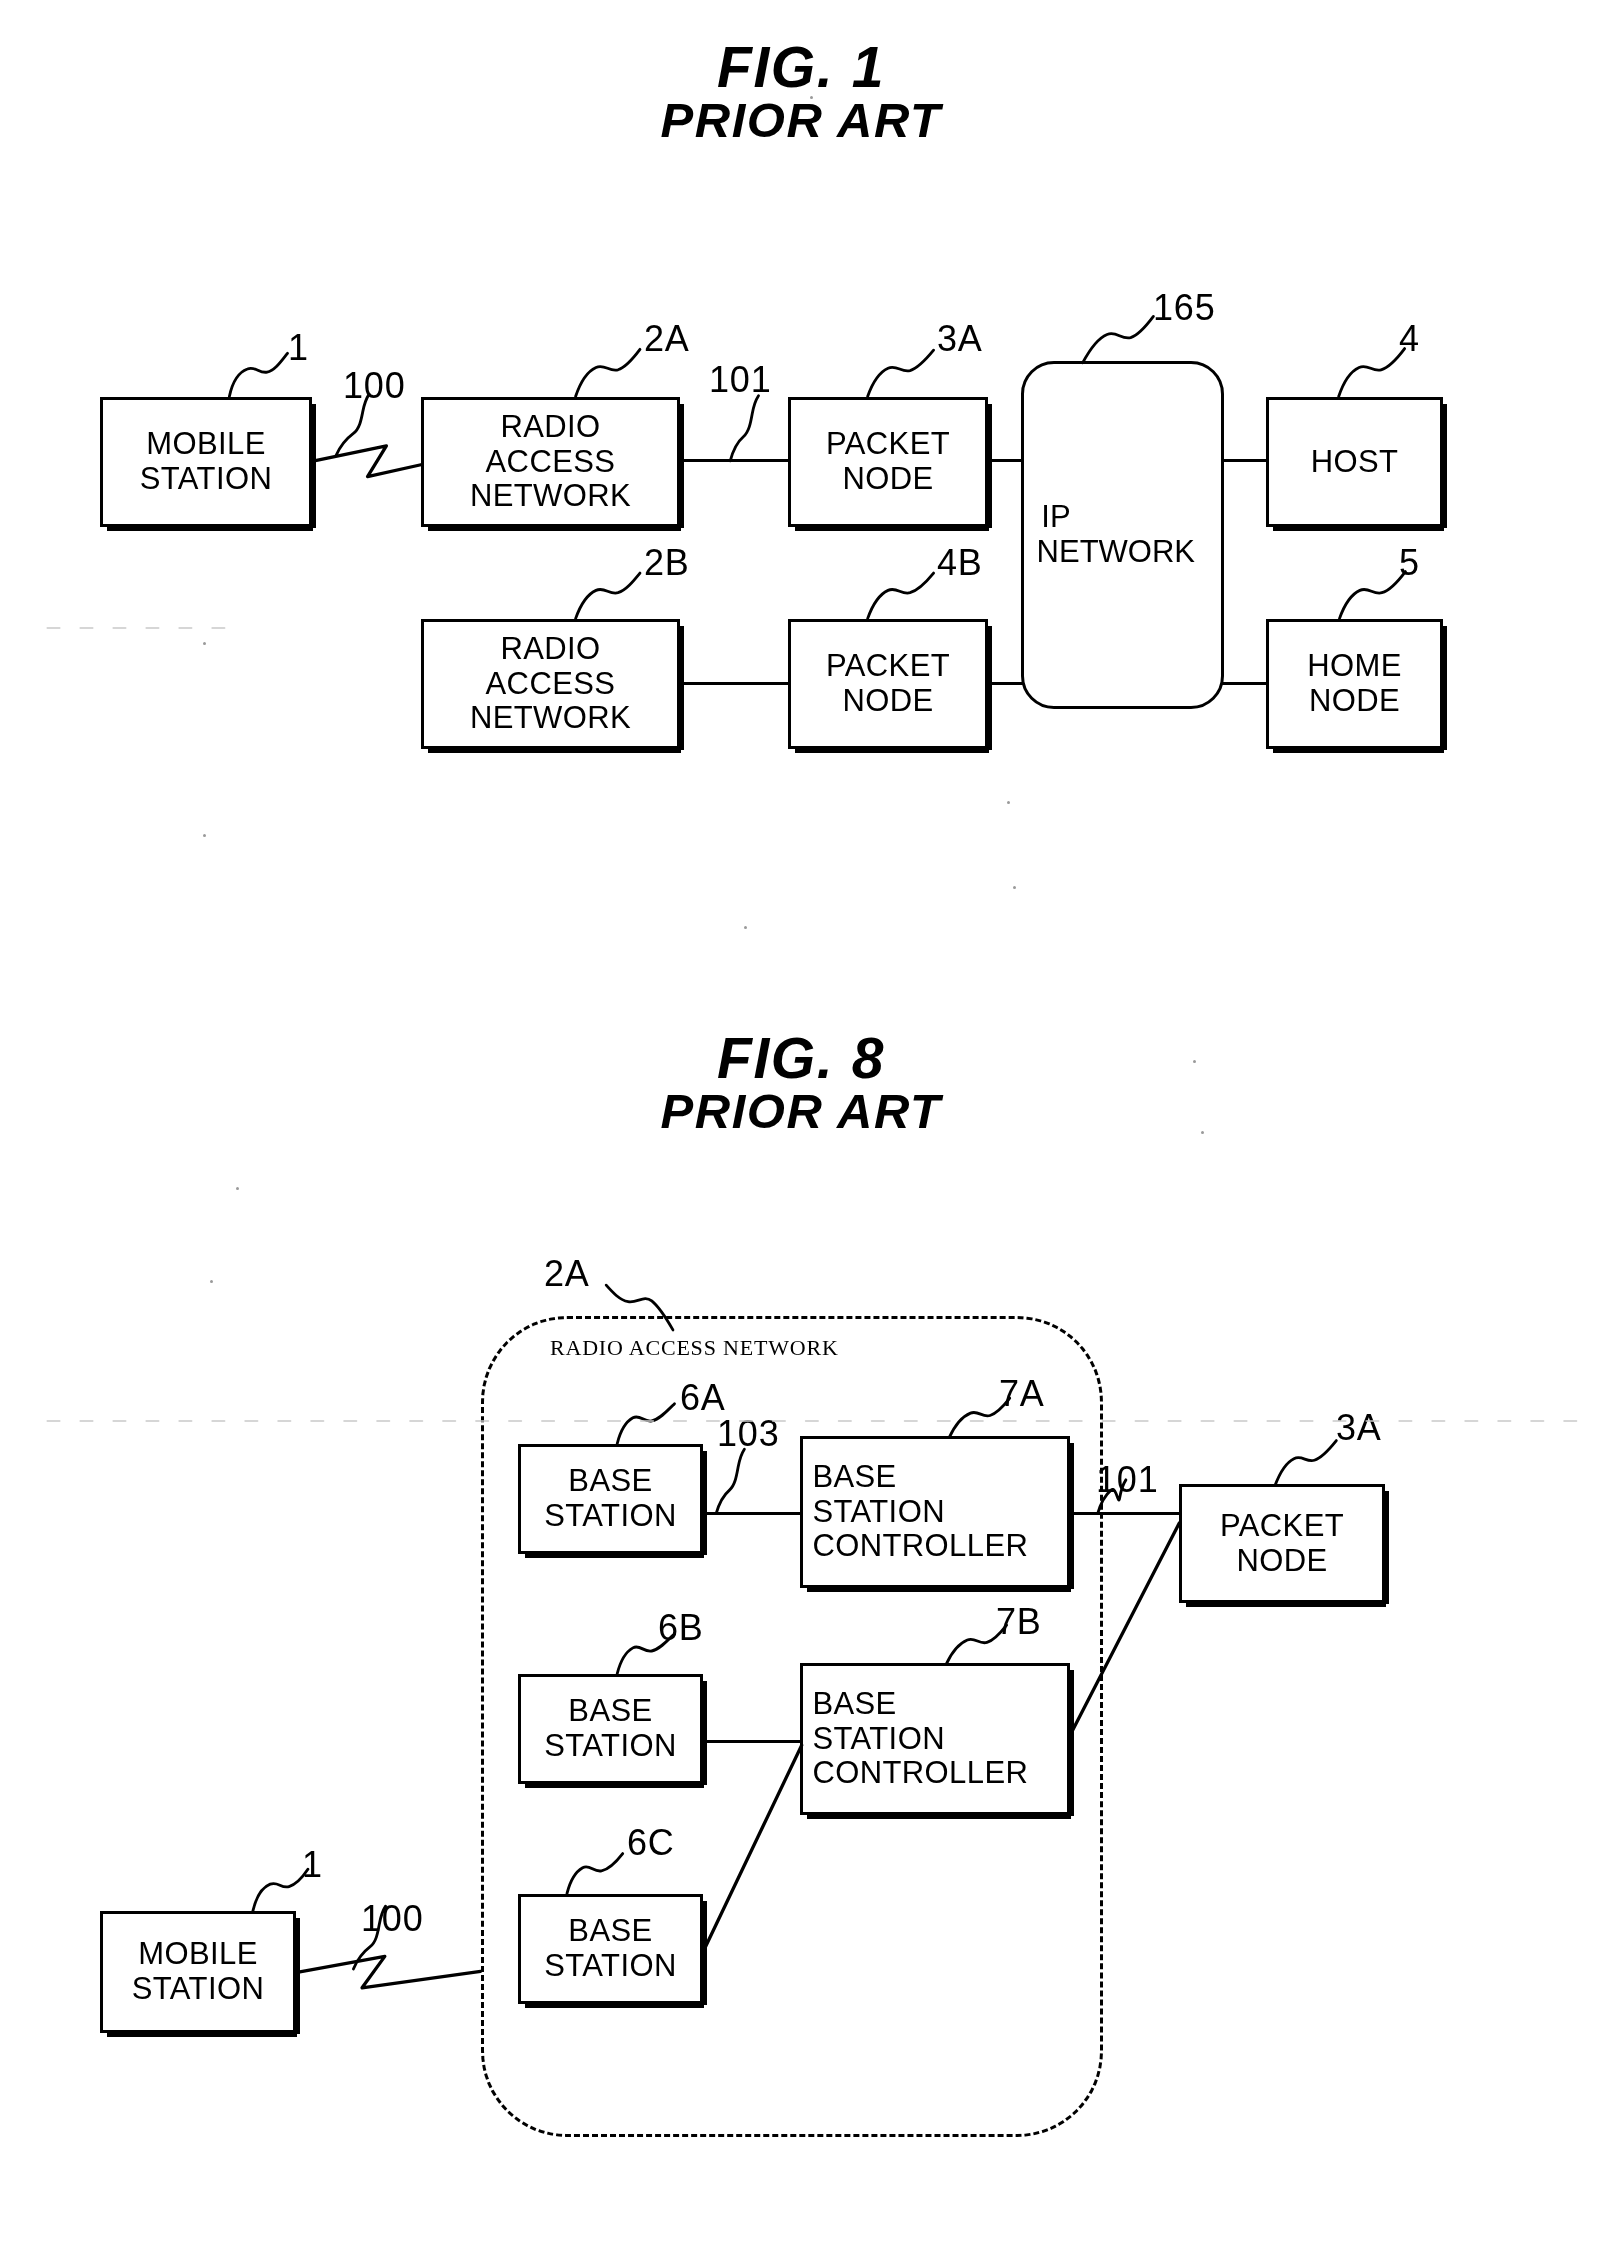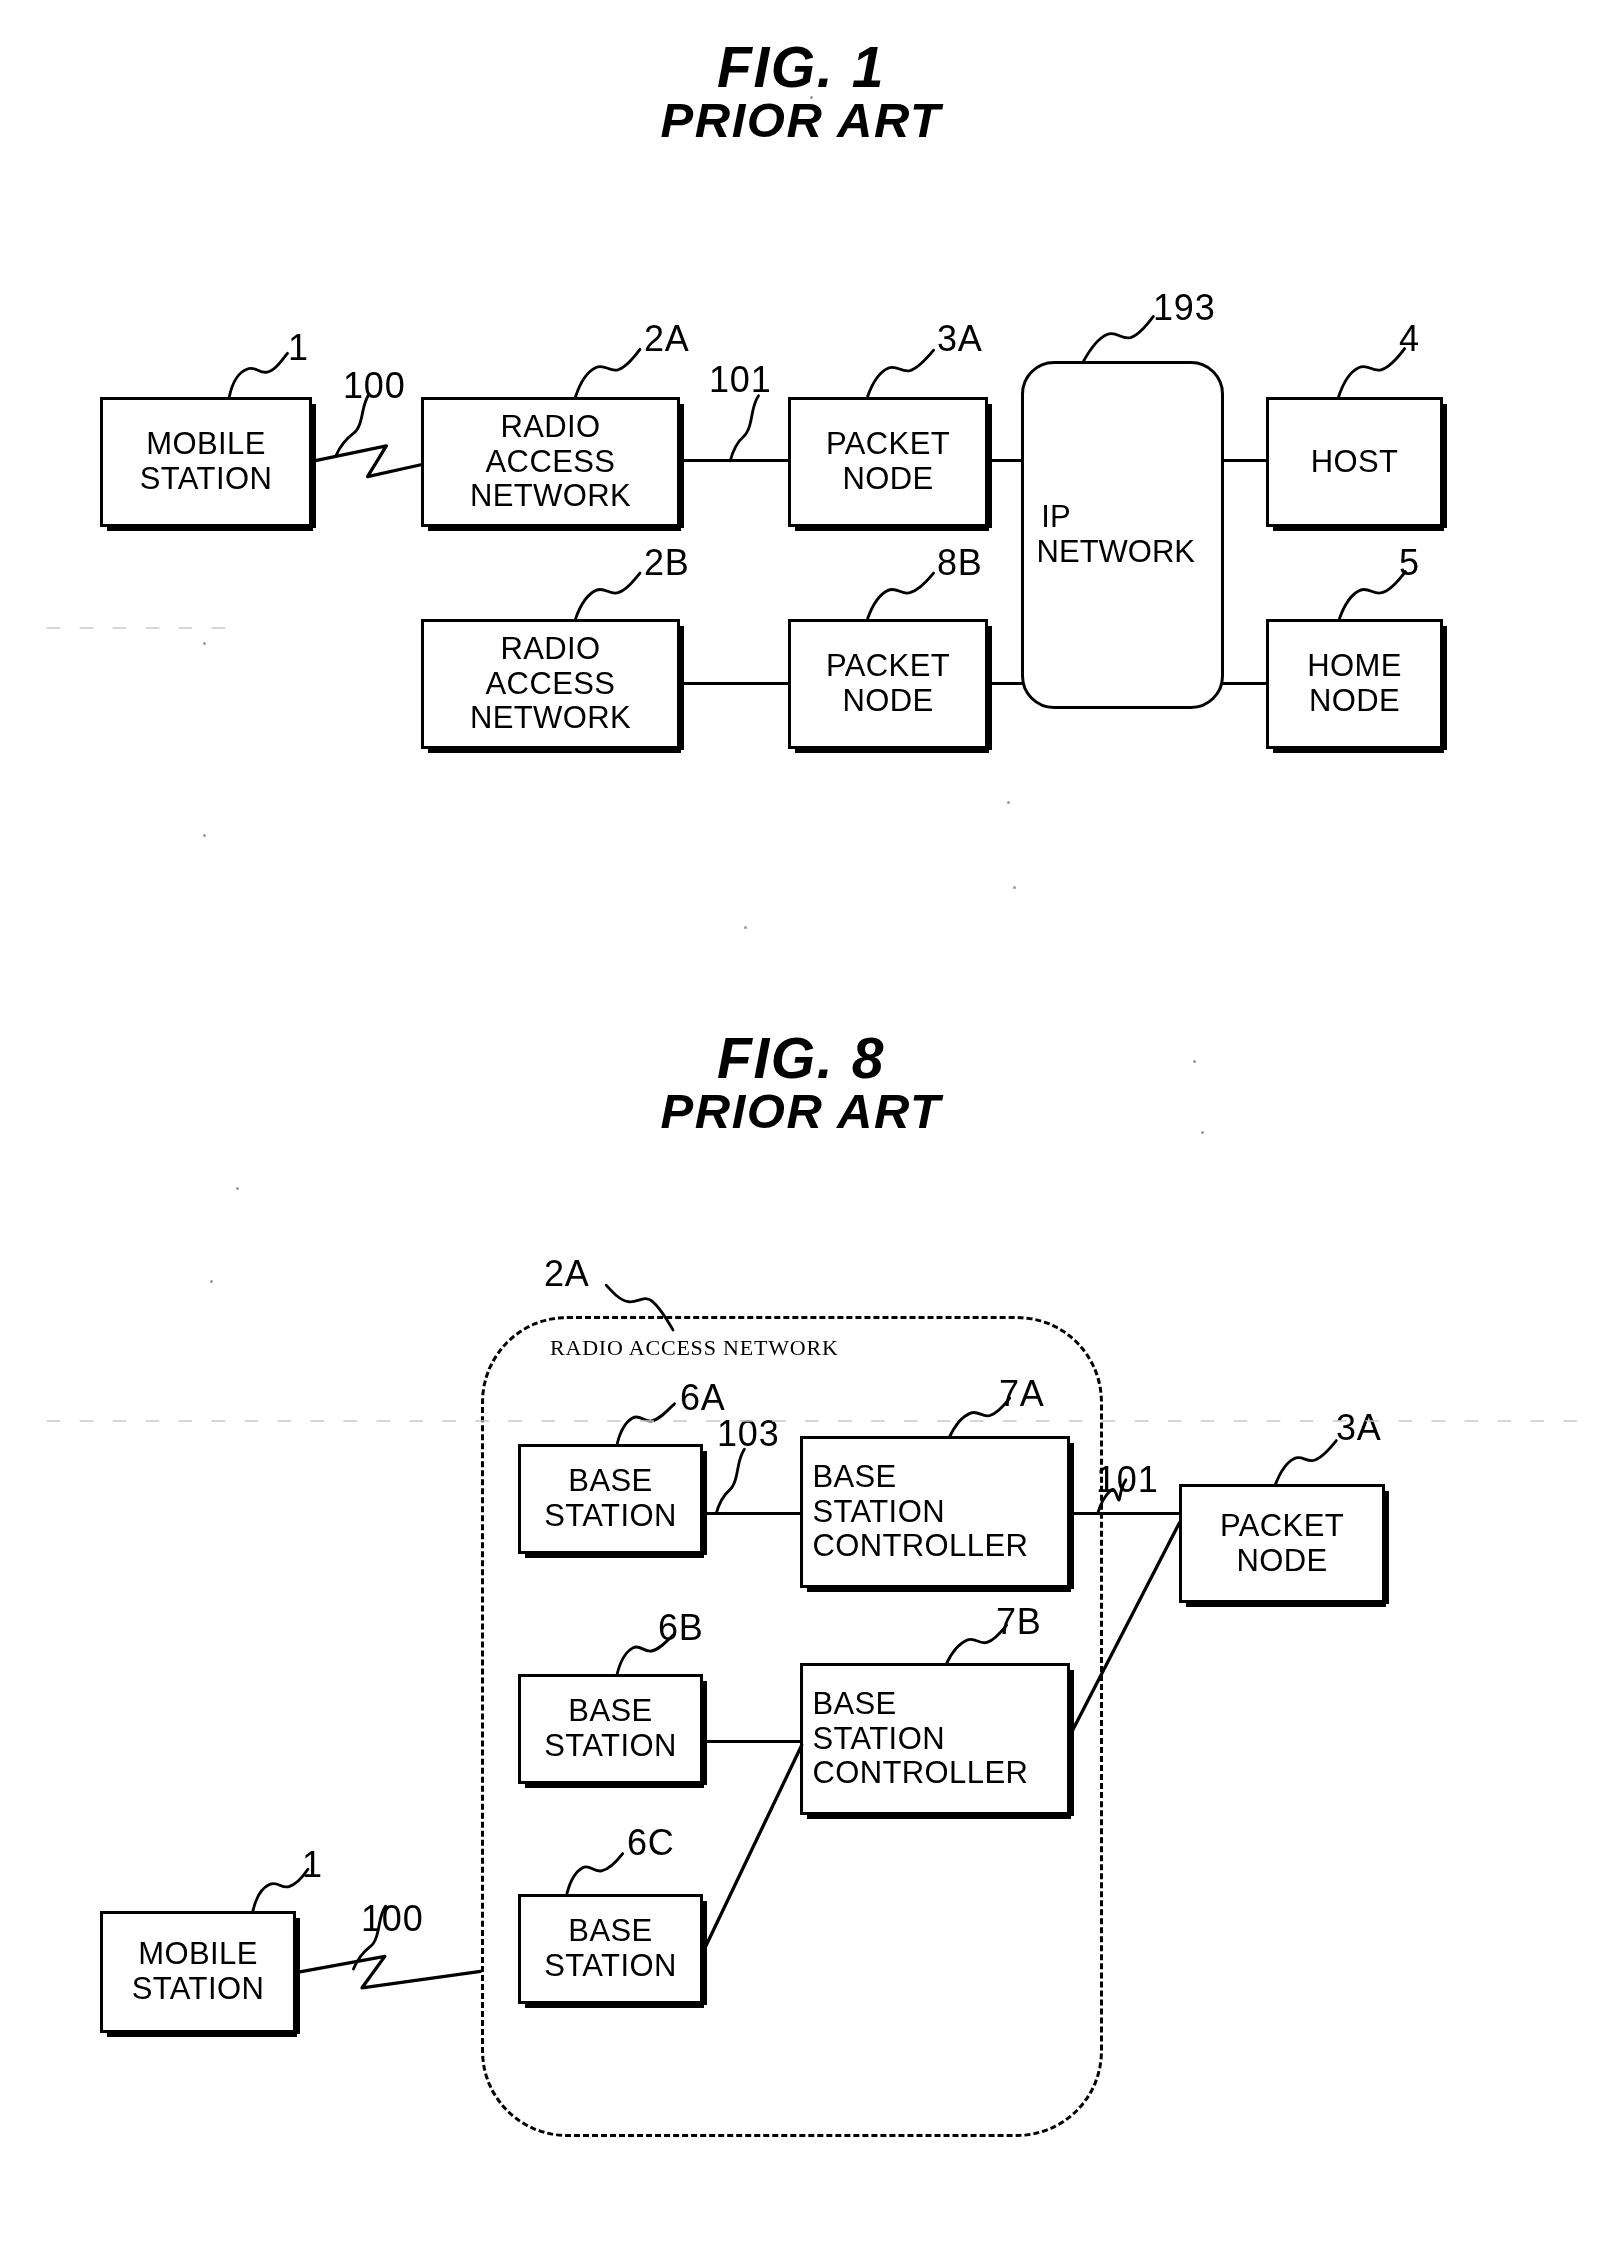--- a/index.html
+++ b/index.html
@@ -165,39 +165,39 @@
   <div class="box shadow" style="left:788px; top:397px; width:200px; height:130px;">
     <span class="ln">PACKET</span>
     <span class="ln">NODE</span>
   </div>
   <div class="ref" style="left:937px; top:318px;">3A</div>
 
   <div class="rbox" style="left:1021px; top:361px; width:203px; height:348px;">
     <span class="ln" style="align-self:flex-start; margin-left:17.3px;">IP</span>
     <span class="ln" style="align-self:flex-start; margin-left:12.6px;">NETWORK</span>
   </div>
-  <div class="ref" style="left:1153px; top:287px;">193</div>
+  <div class="ref" style="left:1153px; top:287px;">165</div>
 
   <div class="box shadow" style="left:1266px; top:397px; width:177px; height:130px;">
     <span class="ln">HOST</span>
   </div>
   <div class="ref" style="left:1399px; top:318px;">4</div>
 
   <div class="box shadow" style="left:421px; top:619px; width:259px; height:130px;">
     <span class="ln">RADIO</span>
     <span class="ln">ACCESS</span>
     <span class="ln">NETWORK</span>
   </div>
   <div class="ref" style="left:644px; top:542px;">2B</div>
 
   <div class="box shadow" style="left:788px; top:619px; width:200px; height:130px;">
     <span class="ln">PACKET</span>
     <span class="ln">NODE</span>
   </div>
-  <div class="ref" style="left:937px; top:542px;">8B</div>
+  <div class="ref" style="left:937px; top:542px;">4B</div>
 
   <div class="box shadow" style="left:1266px; top:619px; width:177px; height:130px;">
     <span class="ln">HOME</span>
     <span class="ln">NODE</span>
   </div>
   <div class="ref" style="left:1399px; top:542px;">5</div>
 
   <div class="hline" style="left:680px; top:459px; width:108px;"></div>
   <div class="hline" style="left:988px; top:459px; width:35px;"></div>
   <div class="hline" style="left:1221px; top:459px; width:46px;"></div>

